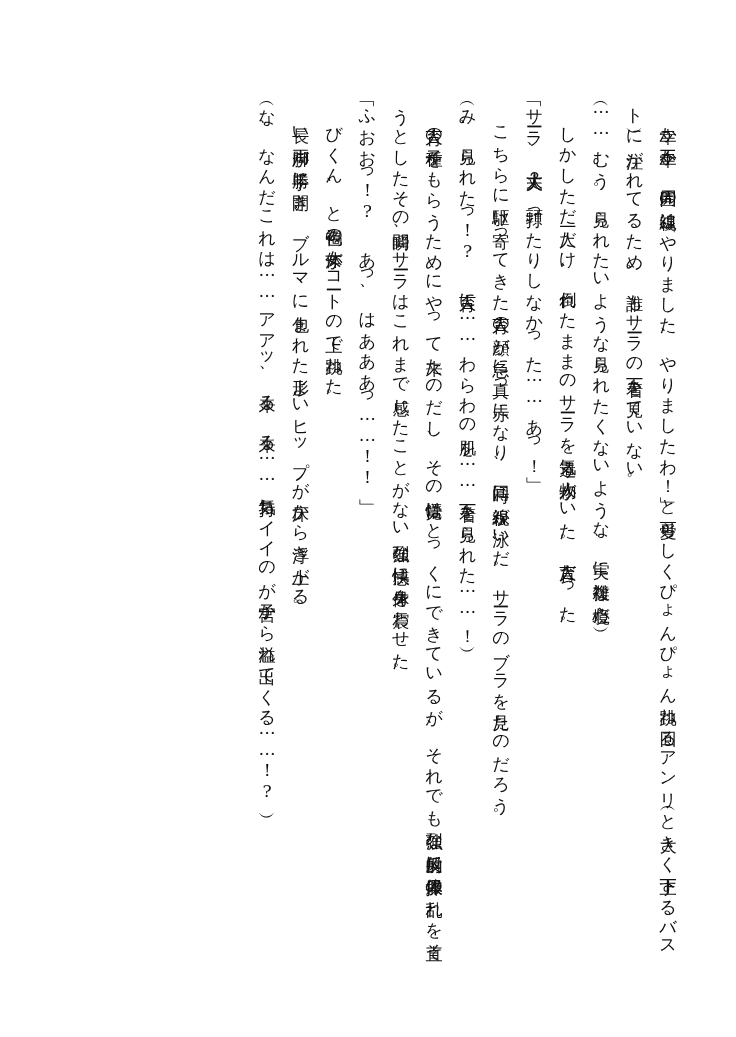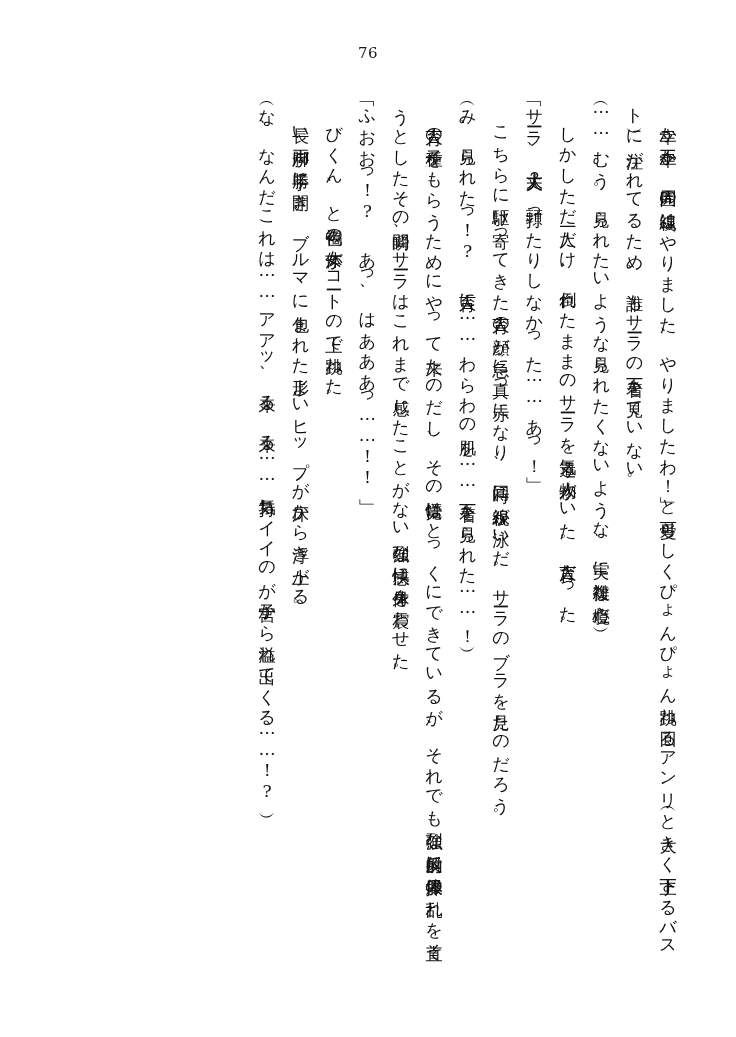--- a/index.html
+++ b/index.html
@@ -47,21 +47,20 @@
     margin: 0;
     padding: 0;
     text-indent: 0;
   }
 </style>
 </head>
 <body>
 
 <div id="page">
 
-  <div class="page-number">76</div>
 
   <div class="body-text" id="body-text">
       <p class="para">　幸か不幸か、周囲の視線は「やりました、やりましたわ！」と可愛らしくぴょんぴょん跳ね回るアンリ（と大きく上下するバスト）に注がれてるため、誰もサーラの下着を見ていない。</p>
       <p class="para">（……むう。見られたいような見られたくないような、実に複雑な心境だ）</p>
       <p class="para">　しかしただ一人だけ、倒れたままのサーラを気遣う人物がいた。育人だった。</p>
       <p class="para">「サーラ、大丈夫？　頭打ったりしなかった……あっ！」</p>
       <p class="para">　こちらに駆け寄ってきた育人の顔が急に真っ赤になり、同時に視線が泳いだ。サーラのブラを見たのだろう。</p>
       <p class="para">（み、見られたっ!?　育人に……わらわの肌を……下着を見られた……！）</p>
       <p class="para">　育人の子種をもらうためにやって来たのだし、その覚悟はとっくにできているが、それでも強烈な反射的に体操服の乱れを直そうとしたその瞬間、サーラはこれまで感じたことがない強烈な快感に身体を震わせた。</p>
       <p class="para">「ふおおっ!?　あっ、はあああっ……!!」</p>

